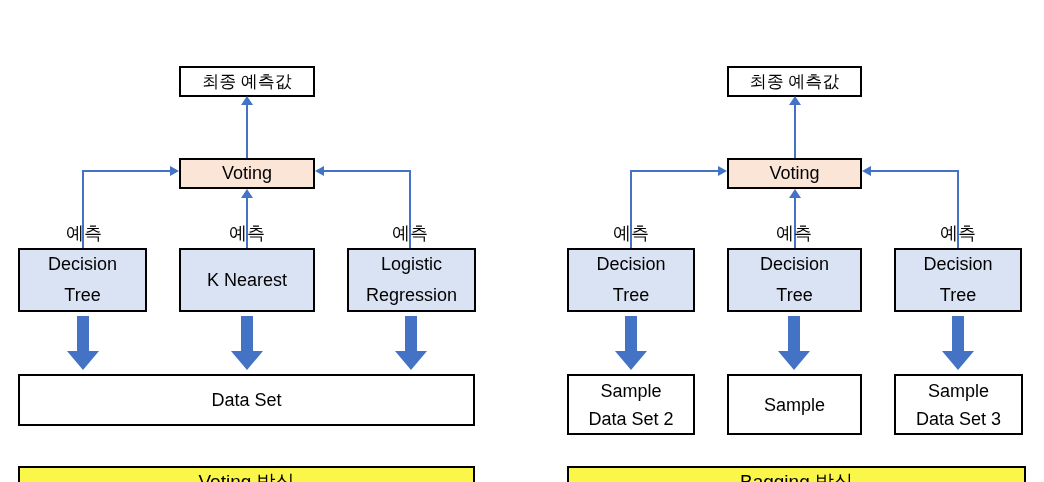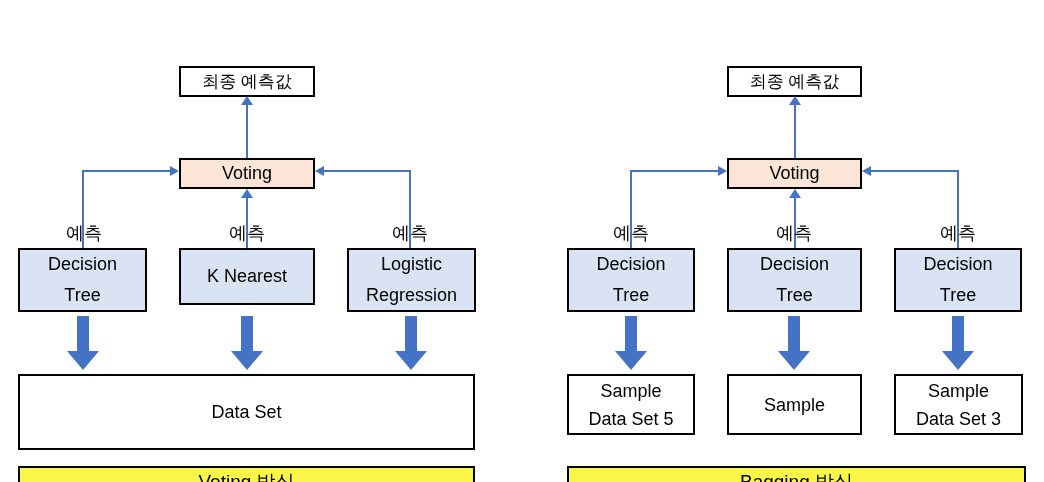--- a/index.html
+++ b/index.html
@@ -65,36 +65,36 @@
     <div class="ah-left" style="left:315px;top:122px;"></div>
 
     <div class="plabel" style="left:54px;top:179px;">예측</div>
     <div class="plabel" style="left:217px;top:179px;">예측</div>
     <div class="plabel" style="left:380px;top:179px;">예측</div>
 
     <div class="box twoline model" style="left:18px;top:204px;width:129px;height:64px;">
       <span>Decision</span>
       <span>Tree</span>
     </div>
-    <div class="box twoline model" style="left:179px;top:204px;width:136px;height:57px;">
+    <div class="box twoline model" style="left:179px;top:204px;width:136px;height:64px;">
       <span>K Nearest</span>
     </div>
     <div class="box twoline model" style="left:347px;top:204px;width:129px;height:64px;">
       <span>Logistic</span>
       <span>Regression</span>
     </div>
 
     <div class="bshaft" style="left:77px;top:272px;height:35px;"></div>
     <div class="bhead" style="left:67px;top:307px;"></div>
     <div class="bshaft" style="left:241px;top:272px;height:35px;"></div>
     <div class="bhead" style="left:231px;top:307px;"></div>
     <div class="bshaft" style="left:405px;top:272px;height:35px;"></div>
     <div class="bhead" style="left:395px;top:307px;"></div>
 
-    <div class="box dataset" style="left:18px;top:330px;width:457px;height:76px;">
+    <div class="box dataset" style="left:18px;top:330px;width:457px;height:52px;">
       <span>Data Set</span>
     </div>
 
     <div class="box banner" style="left:18px;top:422px;width:457px;height:31px;">
       <span>Voting 방식</span>
     </div>
   </section>
 
   <section class="panel">
 
@@ -139,21 +139,21 @@
 
     <div class="bshaft" style="left:625px;top:272px;height:35px;"></div>
     <div class="bhead" style="left:615px;top:307px;"></div>
     <div class="bshaft" style="left:788px;top:272px;height:35px;"></div>
     <div class="bhead" style="left:778px;top:307px;"></div>
     <div class="bshaft" style="left:952px;top:272px;height:35px;"></div>
     <div class="bhead" style="left:942px;top:307px;"></div>
 
     <div class="box sample" style="left:567px;top:330px;width:128px;height:61px;">
       <span>Sample</span>
-      <span>Data Set 5</span>
+      <span>Data Set 2</span>
     </div>
     <div class="box sample" style="left:727px;top:330px;width:135px;height:61px;">
       <span>Sample</span>
     </div>
     <div class="box sample" style="left:894px;top:330px;width:129px;height:61px;">
       <span>Sample</span>
       <span>Data Set 3</span>
     </div>
 
     <div class="box banner" style="left:567px;top:422px;width:459px;height:31px;">

